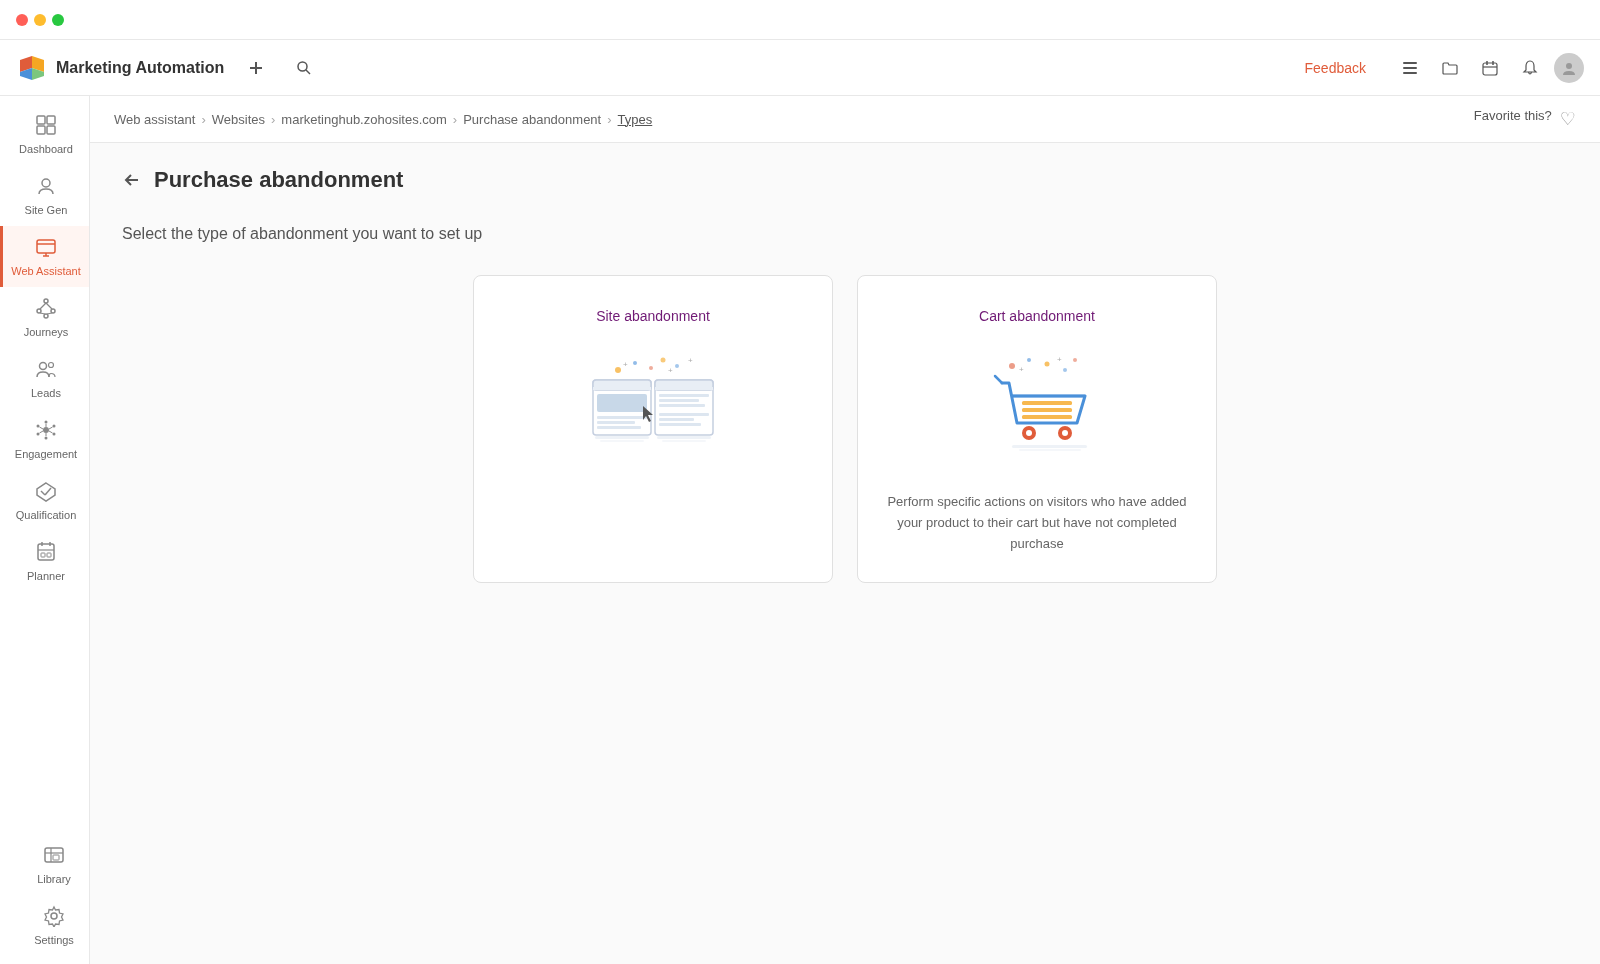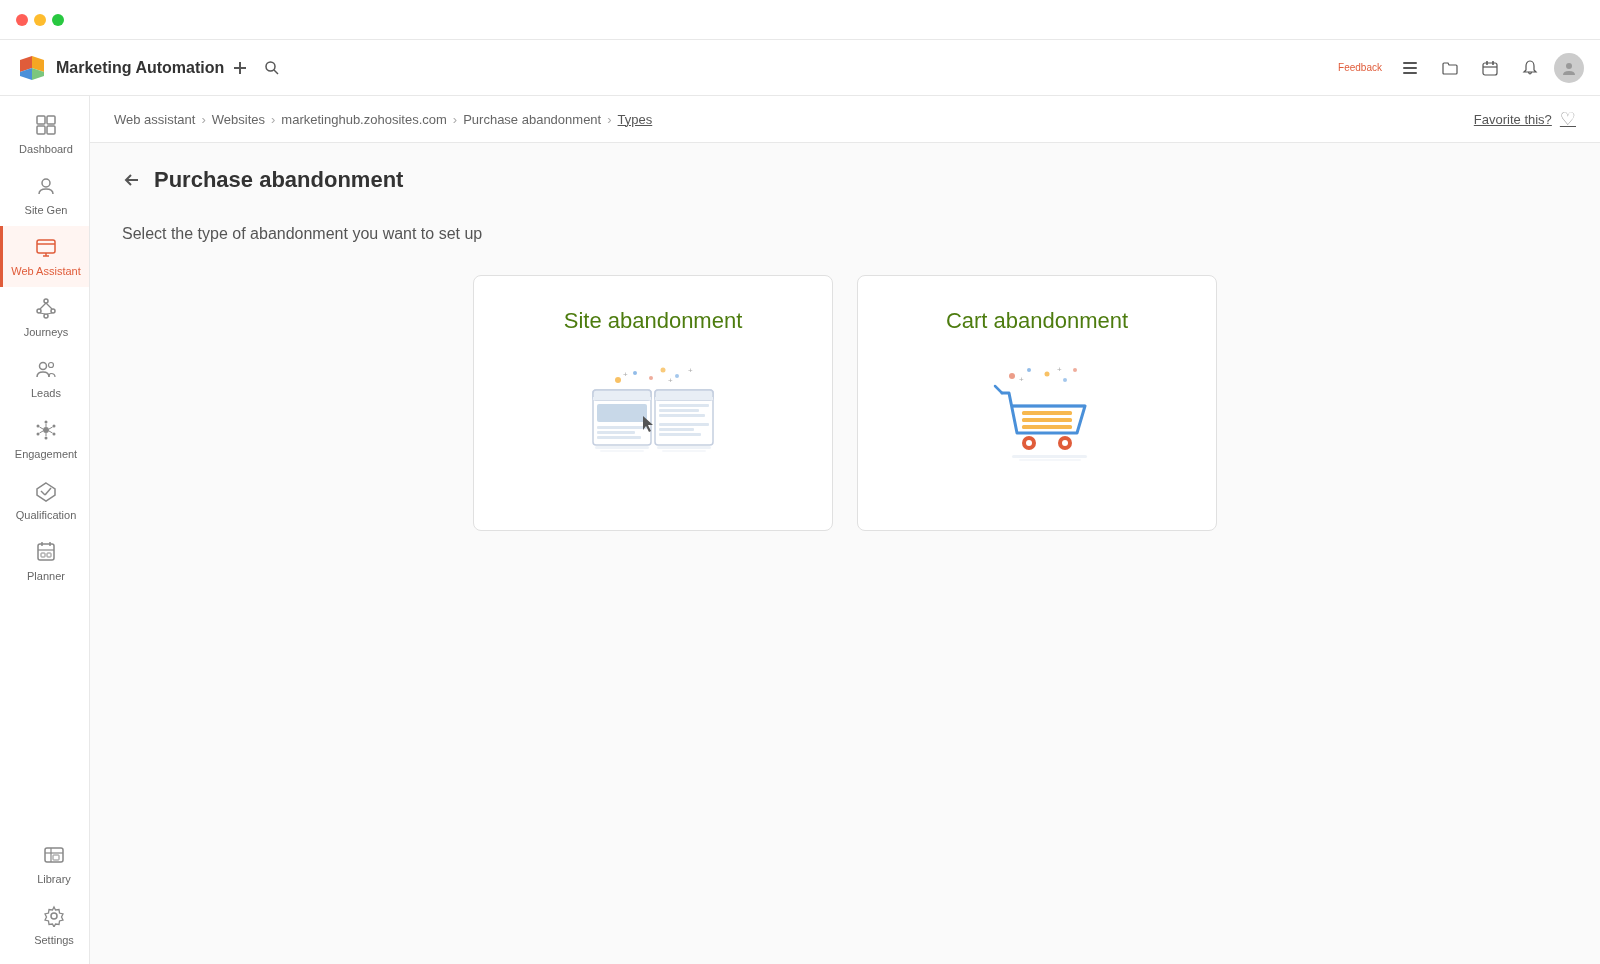--- a/index.html
+++ b/index.html
@@ -22,28 +22,28 @@
     .tl-green { background: #28c840; }
 
     
     .app-header {
       background: #fff;
       height: 56px;
       display: flex;
       align-items: center;
       padding: 0 16px;
       border-bottom: 1px solid #e8e8e8;
-      gap: 0;
+      gap: 16px;
     }
     .app-logo { display: flex; align-items: center; gap: 8px; }
     .logo-icon { width: 32px; height: 32px; }
     .app-title { font-size: 16px; font-weight: 600; color: #333; }
     .header-btn { background: none; border: none; cursor: pointer; color: #666; display: flex; align-items: center; justify-content: center; width: 32px; height: 32px; border-radius: 4px; }
     .header-spacer { flex: 1; }
-    .feedback-btn { color: #e05c3a; font-size: 10px; font-weight: 500; background: none; border: none; cursor: pointer; padding: 6px 12px; }
+    .feedback-btn { color: #e05c3a; font-size: 14px; font-weight: 500; background: none; border: none; cursor: pointer; padding: 6px 12px; }
     .header-icons { display: flex; align-items: center; gap: 8px; }
     .header-icon-btn { background: none; border: none; cursor: pointer; color: #555; width: 32px; height: 32px; display: flex; align-items: center; justify-content: center; border-radius: 4px; }
     .avatar { width: 30px; height: 30px; border-radius: 50%; background: #ccc; display: flex; align-items: center; justify-content: center; }
 
     
     .main-layout { display: flex; flex: 1; overflow: hidden; }
 
     
     .sidebar {
       width: 90px;
@@ -83,21 +83,21 @@
       display: flex;
       align-items: center;
       justify-content: space-between;
       font-size: 13px;
       color: #666;
     }
     .breadcrumb-path { display: flex; align-items: center; gap: 6px; }
     .breadcrumb-link { color: #666; text-decoration: none; }
     .breadcrumb-sep { color: #aaa; }
     .breadcrumb-current { color: #555; text-decoration: underline; }
-    .favorite-area { display: flex; align-items: center; gap: 8px; color: #555; font-size: 13px; text-decoration: underline; }
+    .favorite-area { display: flex; gap: 8px; color: #555; font-size: 13px; }
     .heart-btn { background: none; border: none; cursor: pointer; color: #999; font-size: 18px; }
 
     
     .page-content { padding: 24px 32px; flex: 1; }
 
     
     .page-header { display: flex; align-items: center; gap: 12px; margin-bottom: 32px; }
     .back-btn { background: none; border: none; cursor: pointer; color: #555; font-size: 18px; display: flex; align-items: center; }
     .page-title { font-size: 22px; font-weight: 600; color: #333; }
 
@@ -113,21 +113,21 @@
       border: 1px solid #e0e0e0;
       border-radius: 8px;
       width: 360px;
       padding: 32px 24px 28px;
       display: flex;
       flex-direction: column;
       align-items: center;
       cursor: pointer;
       transition: box-shadow 0.2s;
     }
-    .card-title { font-size: 22px; font-weight: 500; color: #4d7c0f; margin-bottom: 24px; }
+    .card-title { font-size: 14px; font-weight: 500; color: #701a75; margin-bottom: 24px; }
     .card-illustration { width: 160px; height: 120px; margin-bottom: 24px; }
     .card-desc { font-size: 13px; color: #666; text-align: center; line-height: 1.6; }
   </style>
 </head>
 <body>
 
 <div class="title-bar">
   <div class="traffic-lights">
     <div class="traffic-light tl-red"></div>
     <div class="traffic-light tl-yellow"></div>
@@ -438,17 +438,18 @@
             <circle cx="72" cy="85" r="3" fill="white"></circle>
             <circle cx="108" cy="85" r="7" fill="#e05c3a"></circle>
             <circle cx="108" cy="85" r="3" fill="white"></circle>
 
             <line x1="45" y1="35" x2="38" y2="28" stroke="#4a90d9" stroke-width="2.5" stroke-linecap="round"></line>
 
             <rect x="55" y="97" width="75" height="3" rx="1.5" fill="#dde6f0" opacity="0.5"></rect>
             <rect x="62" y="101" width="62" height="2" rx="1" fill="#dde6f0" opacity="0.3"></rect>
           </svg>
 
+          <p class="card-desc">Perform specific actions on visitors who have added your product to their cart but have not completed purchase</p>
         </div>
       </div>
     </div>
   </div>
 </div>
 
 </body></html>

